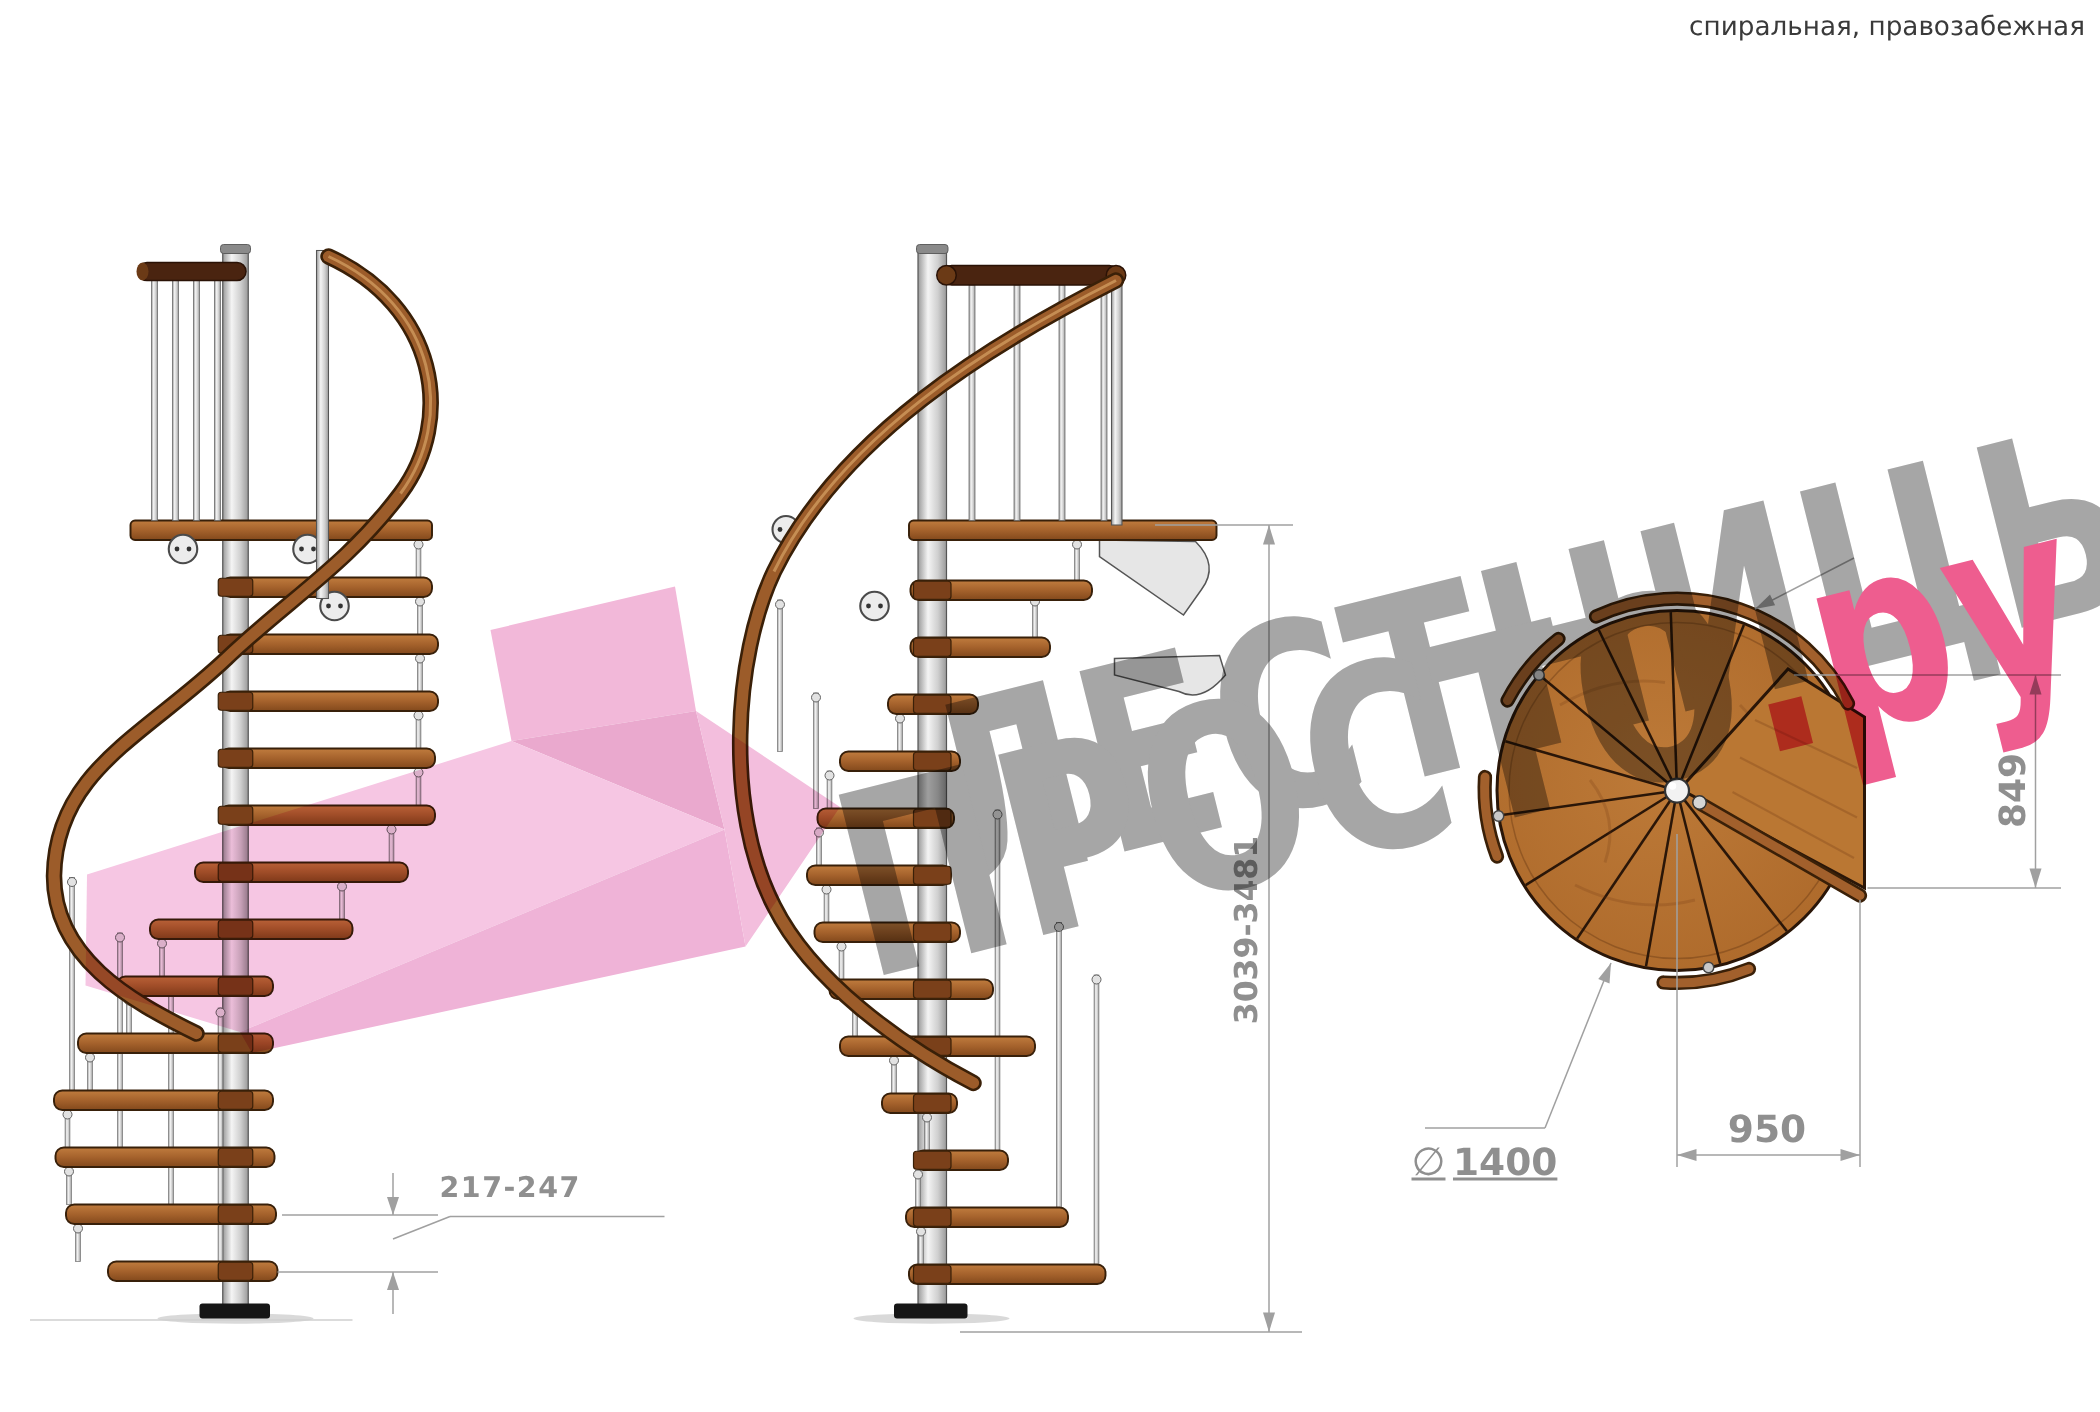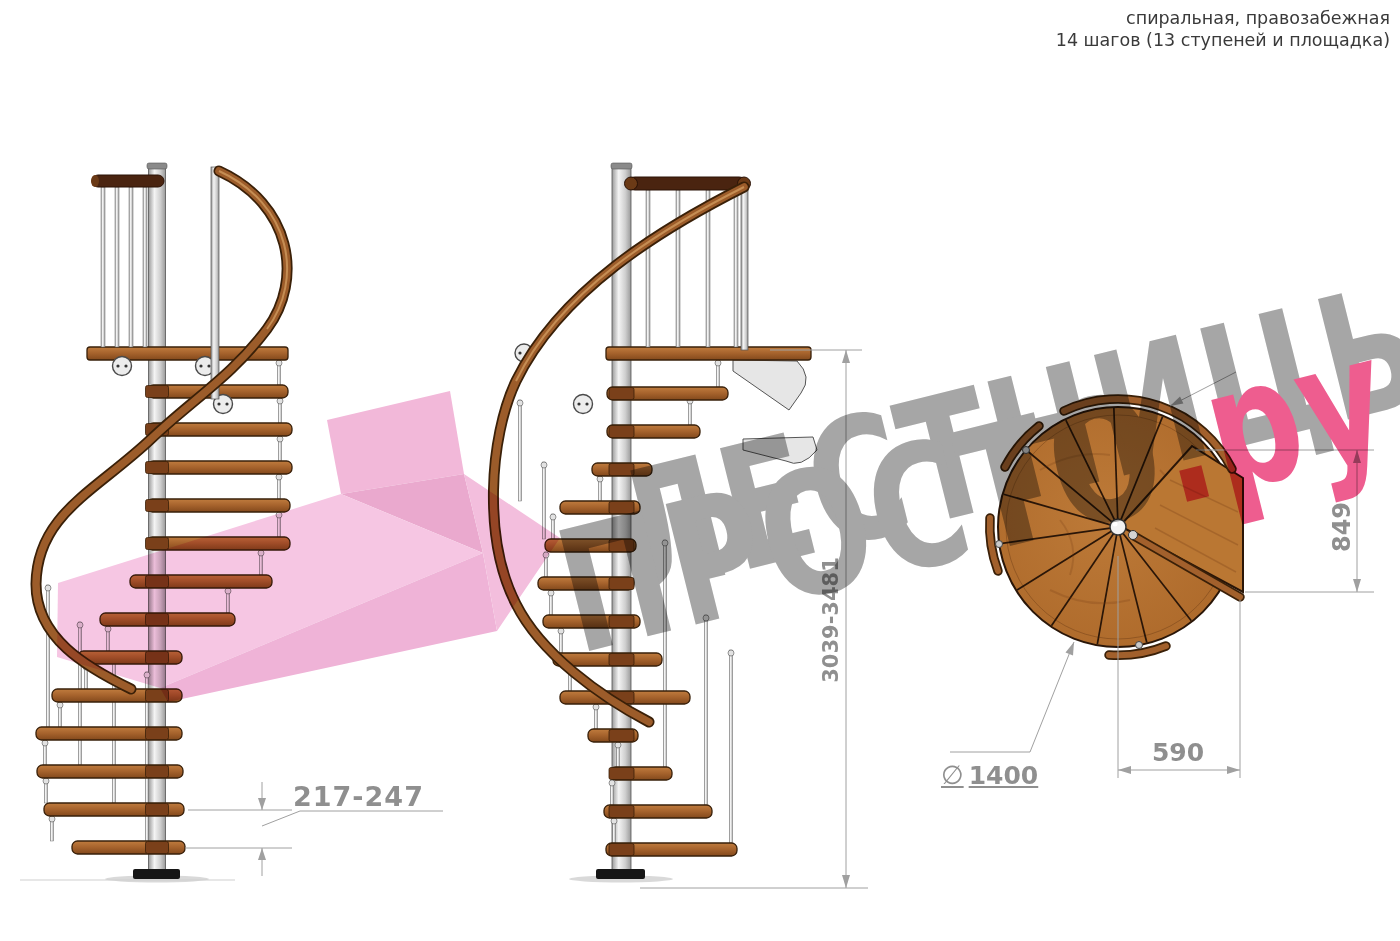--- a/index.html
+++ b/index.html
@@ -10,21 +10,21 @@
   .header{position:absolute;top:8px;right:10px;text-align:right;color:#3a3a3a;
           font-size:17.5px;line-height:21.5px;font-weight:400;}
   
   .dim{position:absolute;color:#8f8f8f;font-weight:700;}
   .dim-rot{transform:rotate(-90deg);}
   .dim-total{left:752px;top:607px;width:160px;height:26px;text-align:center;font-size:21px;}
   .dim-849{left:1301px;top:514px;width:80px;height:26px;text-align:center;font-size:24px;}
   .dim-720{left:1128px;top:738px;width:100px;text-align:center;font-size:25px;}
   .dim-dia{left:941px;top:760px;font-size:25px;text-decoration:underline;}
   .dim-dia .sym{font-weight:400;font-size:26px;margin-right:5px;}
-  .dim-step{left:293px;top:781px;font-size:27px;letter-spacing:1px;}
+  .dim-step{left:293px;top:781px;font-size:19px;letter-spacing:1px;}
   .note{position:absolute;left:301px;top:821px;color:#191919;font-size:11.5px;
         line-height:13.5px;font-weight:700;}
   
   .wm{position:absolute;inset:0;mix-blend-mode:multiply;pointer-events:none;}
   .wm-line{position:absolute;font-weight:700;font-size:170px;line-height:1;
            letter-spacing:2px;white-space:nowrap;transform-origin:left top;}
   .wm-line1{left:598px;top:458px;transform:rotate(-14deg) scaleX(0.76);}
   .wm-line2{left:543px;top:514px;transform:rotate(-14deg) scaleX(0.76);}
   .wm-arrow{position:absolute;left:0;top:0;width:1400px;height:941px;}
 </style>
@@ -343,26 +343,25 @@
       <line x1="262" y1="848" x2="262" y2="876"></line>
       <polygon points="262,810 258,798 266,798" stroke="none"></polygon>
       <polygon points="262,848 258,860 266,860" stroke="none"></polygon>
       <line x1="262" y1="826" x2="300" y2="811"></line>
       <line x1="300" y1="811" x2="443" y2="811"></line>
     </g>
   </svg>
 
   <div class="header">
     <div>спиральная, правозабежная</div>
-    <div>14 шагов (13 ступеней и площадка)</div>
   </div>
 
   <div class="dim dim-rot dim-total">3039-3481</div>
   <div class="dim dim-rot dim-849">849</div>
-  <div class="dim dim-720">590</div>
+  <div class="dim dim-720">950</div>
   <div class="dim dim-dia">
     <span class="sym">∅</span><span>1400</span>
   </div>
   <div class="dim dim-step">217-247</div>
 
   <div class="wm">
     <svg class="wm-arrow" viewBox="0 0 1400 941">
       <polygon points="327,420 450,391 464,474 341,494" fill="#f2b8d9"></polygon>
       <polygon points="341,494 464,474 483,553" fill="#eaa9ce"></polygon>
       <polygon points="58,583 341,494 483,553 160,688 57,657" fill="#f6c6e3"></polygon>

